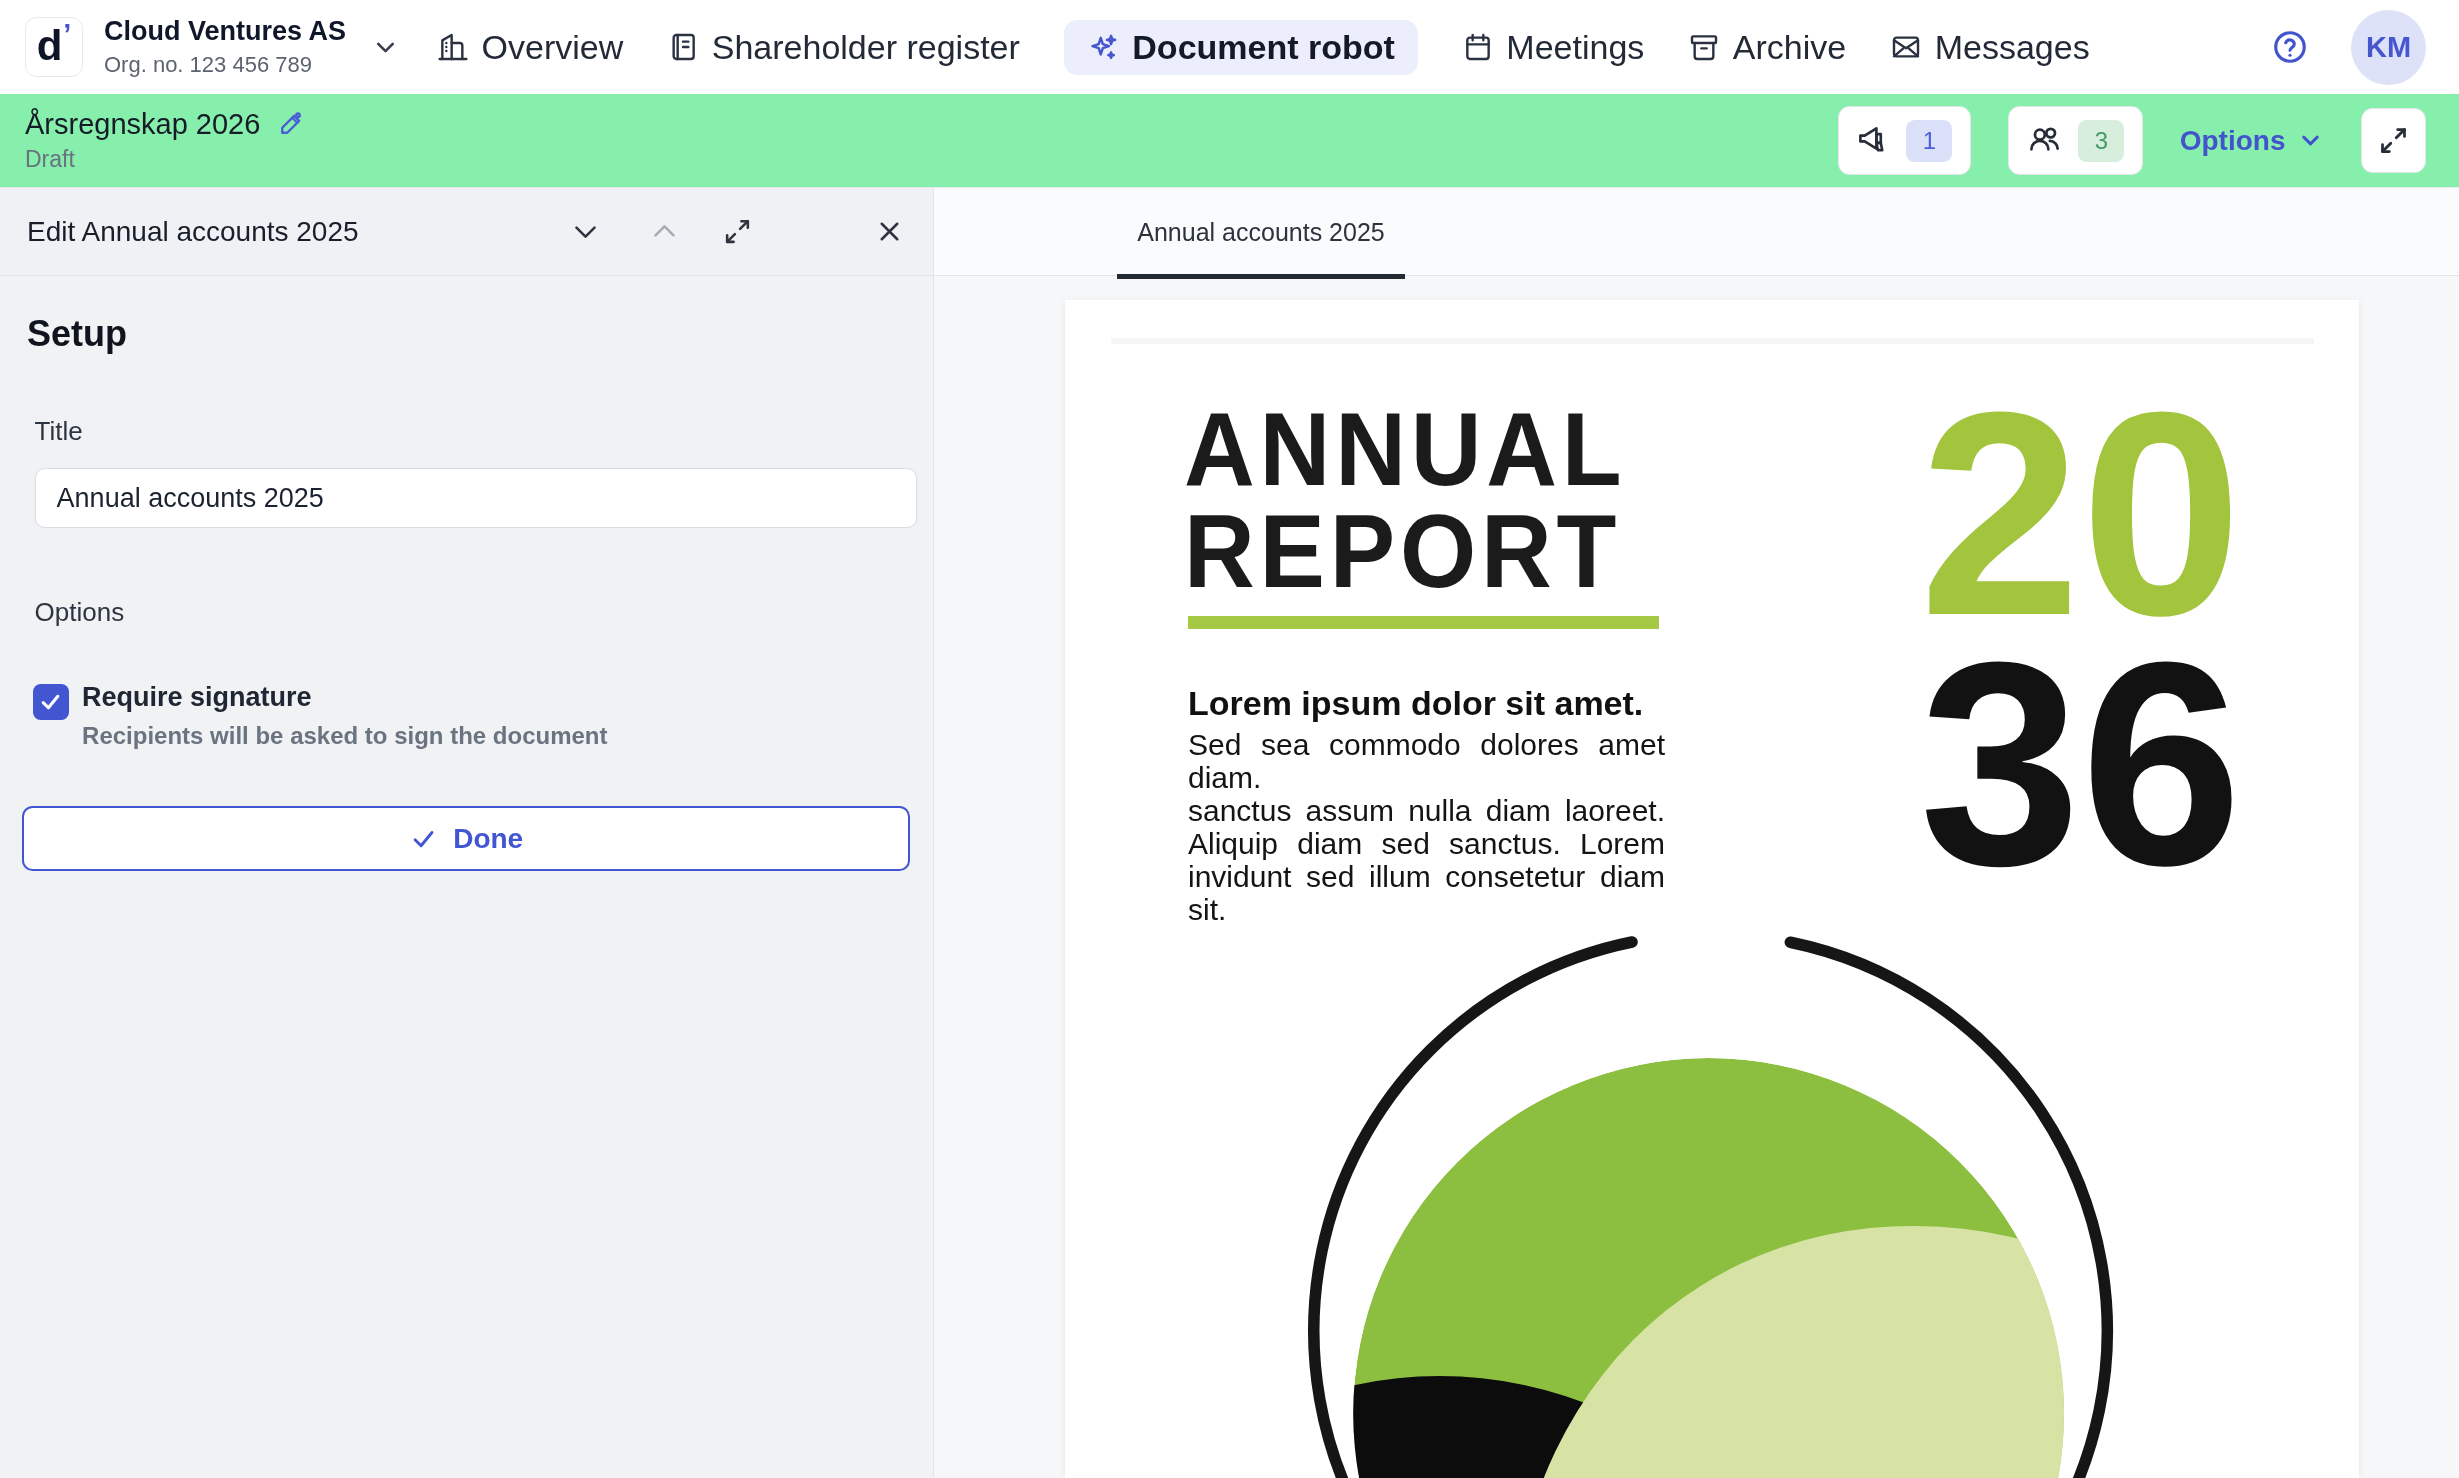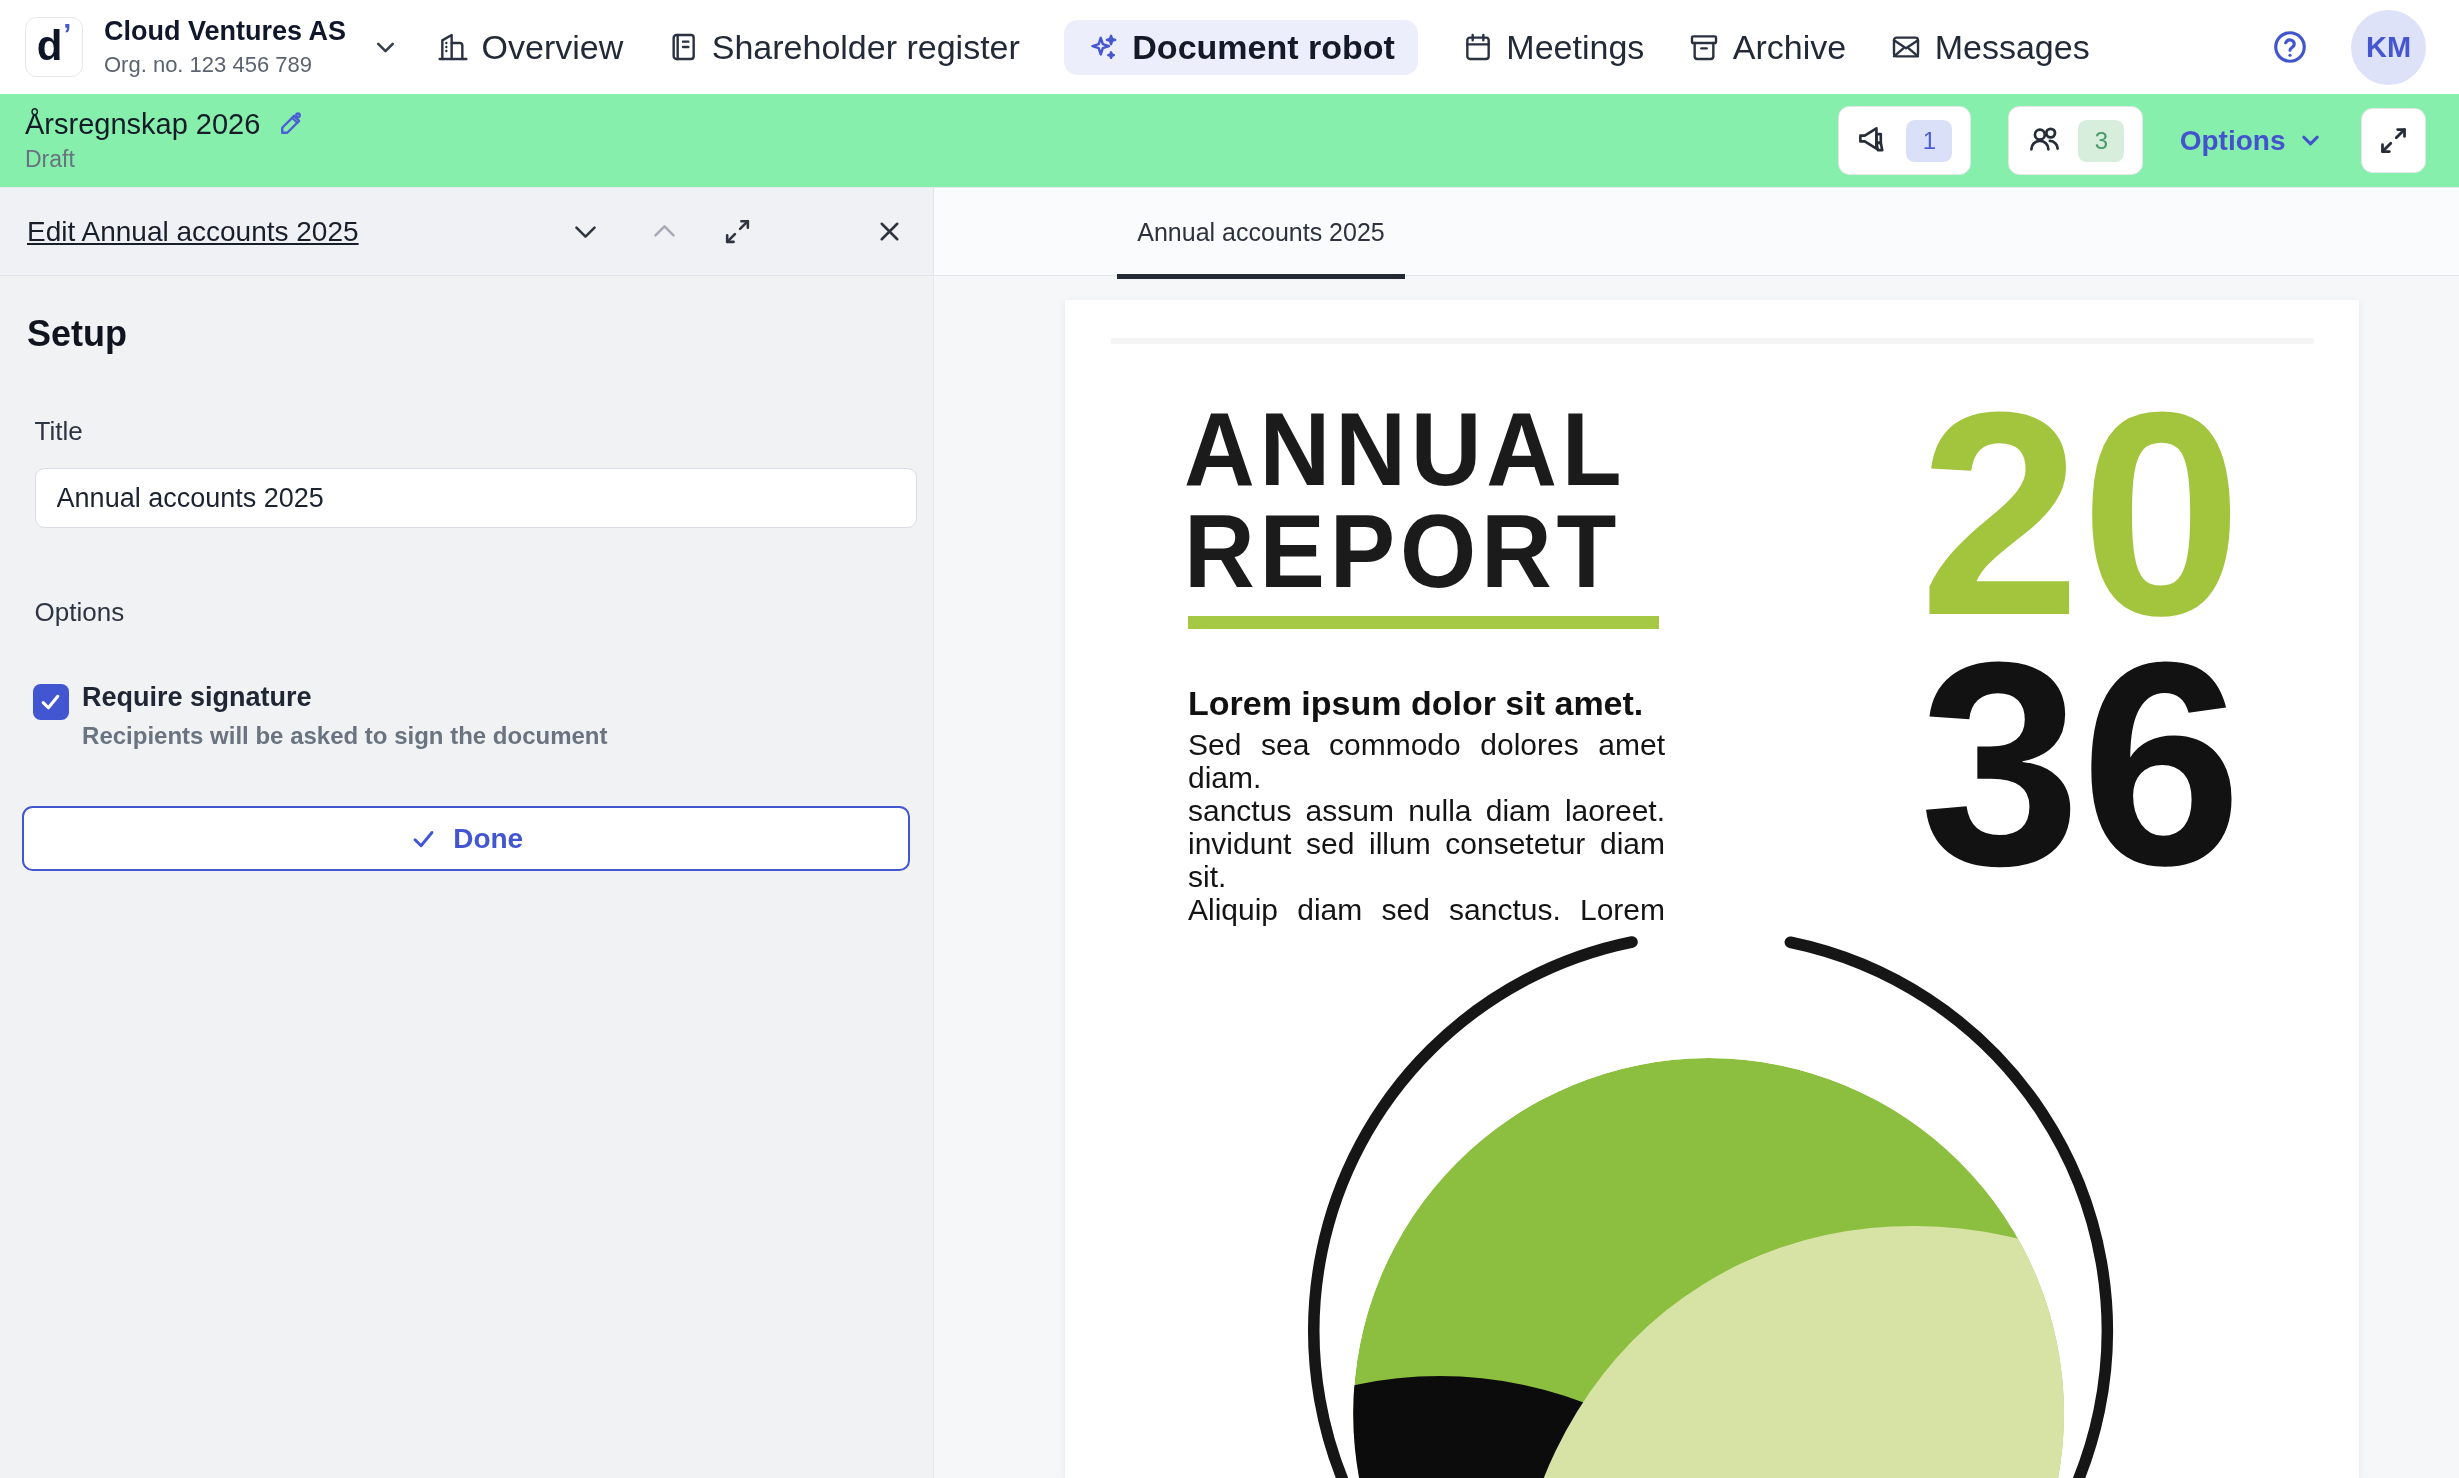--- a/index.html
+++ b/index.html
@@ -81,21 +81,21 @@
 
   
   .panel {
     width:934px; height:100%; background:#f0f2f4; border-right:1.9px solid #e3e5e9;
     position:relative; flex:none;
   }
   .panel-header {
     height:88px; background:#eff1f4; border-bottom:1.9px solid #e2e4e8;
     display:flex; align-items:center; padding:0 27px;
   }
-  .panel-title { font-size:28px; color:#181e2a;text-decoration:underline; }
+  .panel-title { font-size:28px; color:#181e2a; }
   .panel-icons { margin-left:auto; display:flex; align-items:center; }
   .picon { width:33px; height:33px; display:flex; align-items:center; justify-content:center; cursor:pointer; color:#2f3540; }
   .picon.dim { color:#a6abb5; }
   .gap-a { margin-right:46px; } .gap-b { margin-right:40px; } .gap-c { margin-right:119px; }
 
   .panel-body { position:relative; padding:37px 25px 0 25px; }
   .setup-title { font-size:36px; font-weight:bold; color:#0f141f; margin-left:1.9px; }
   .field-label { font-size:26px; color:#2e3542; margin:61px 0 0 9.6px; }
   .title-input {
     display:block; width:882px; height:60px; margin:21px 0 0 9.6px;
@@ -384,22 +384,22 @@
         </div>
         <div class="green-bar"></div>
 
         <div class="year top">20</div>
         <div class="year bottom">36</div>
 
         <div class="doc-lead">Lorem ipsum dolor sit amet.</div>
         <div class="doc-body">
           <div class="doc-line">Sed sea commodo dolores amet diam.</div>
           <div class="doc-line stretch">sanctus assum nulla diam laoreet.</div>
+          <div class="doc-line stretch">Aliquip diam sed sanctus. Lorem</div>
           <div class="doc-line">invidunt sed illum consetetur diam sit.</div>
-          <div class="doc-line stretch">Aliquip diam sed sanctus. Lorem</div>
         </div>
 
         <svg class="pie-svg" width="1294" height="1178" viewBox="0 0 1347 1226">
           <defs>
             <clipPath id="innerCircle">
                 <circle cx="670" cy="1159" r="370"></circle>
               </clipPath>
           </defs>
 
           <circle cx="672" cy="1073" r="413" fill="none" stroke="#161616" stroke-width="12" stroke-linecap="round" stroke-dasharray="2428 167" transform="rotate(-78.4 672 1073)"></circle>

